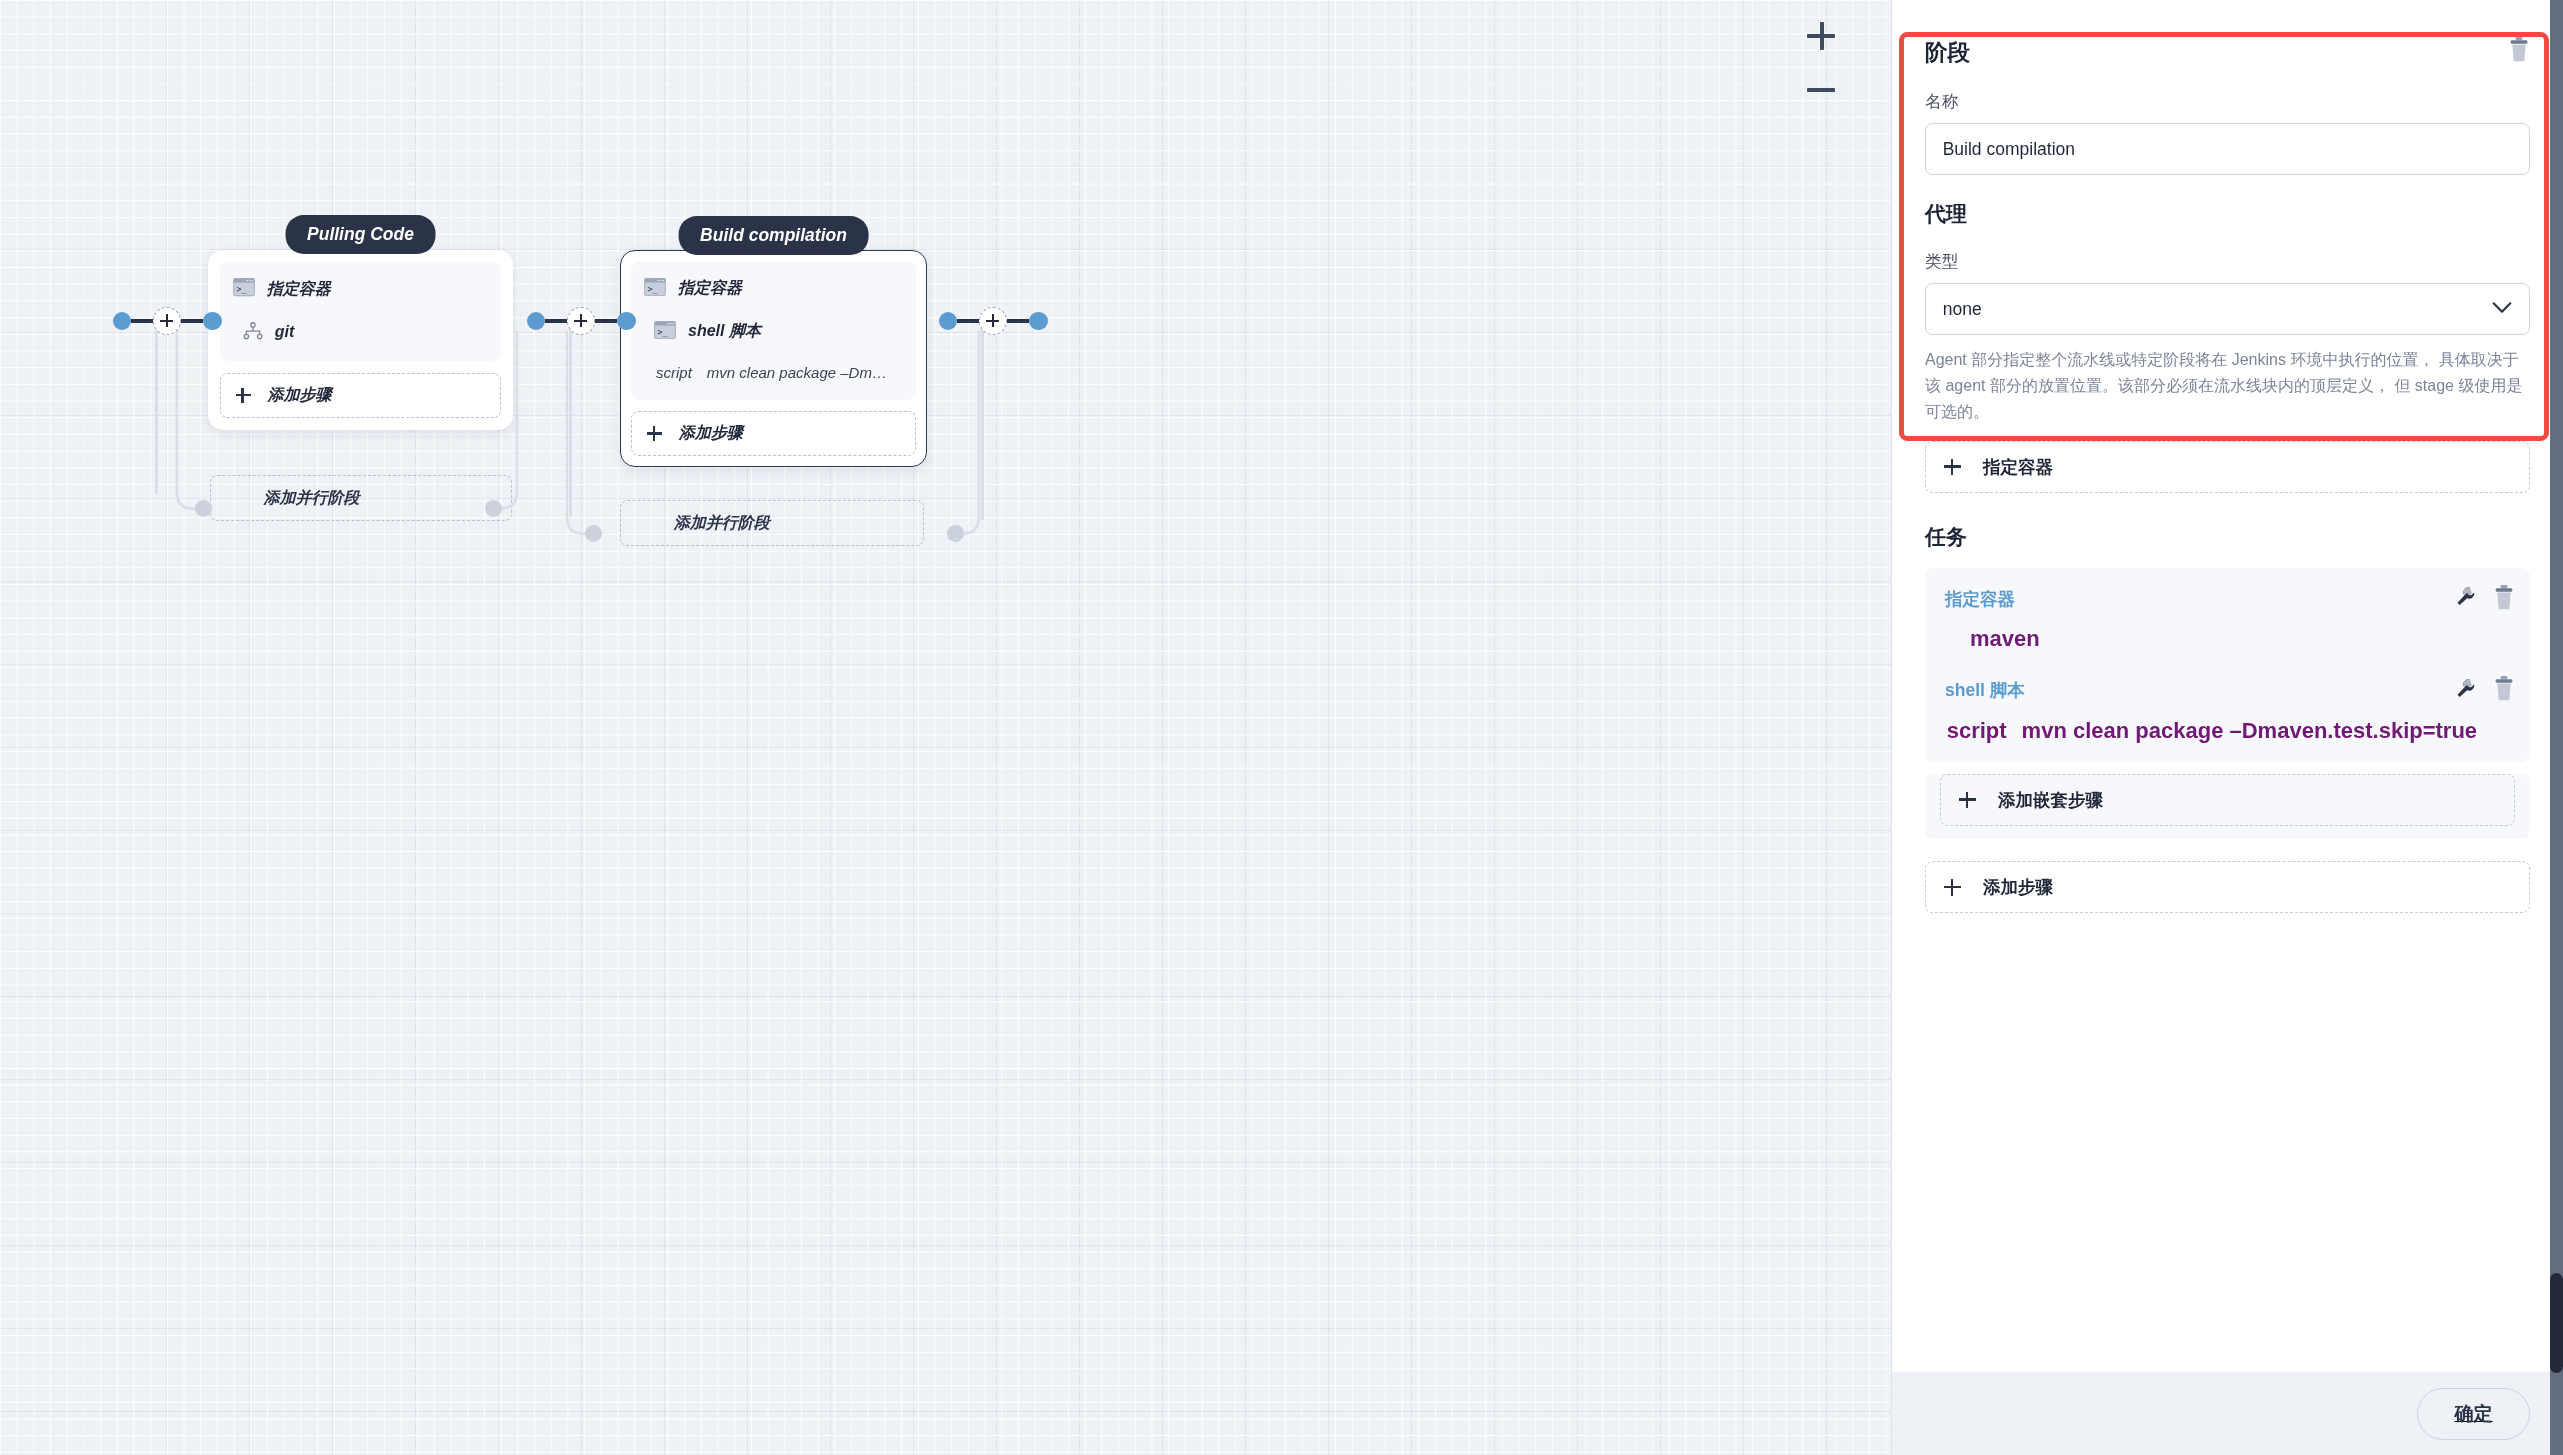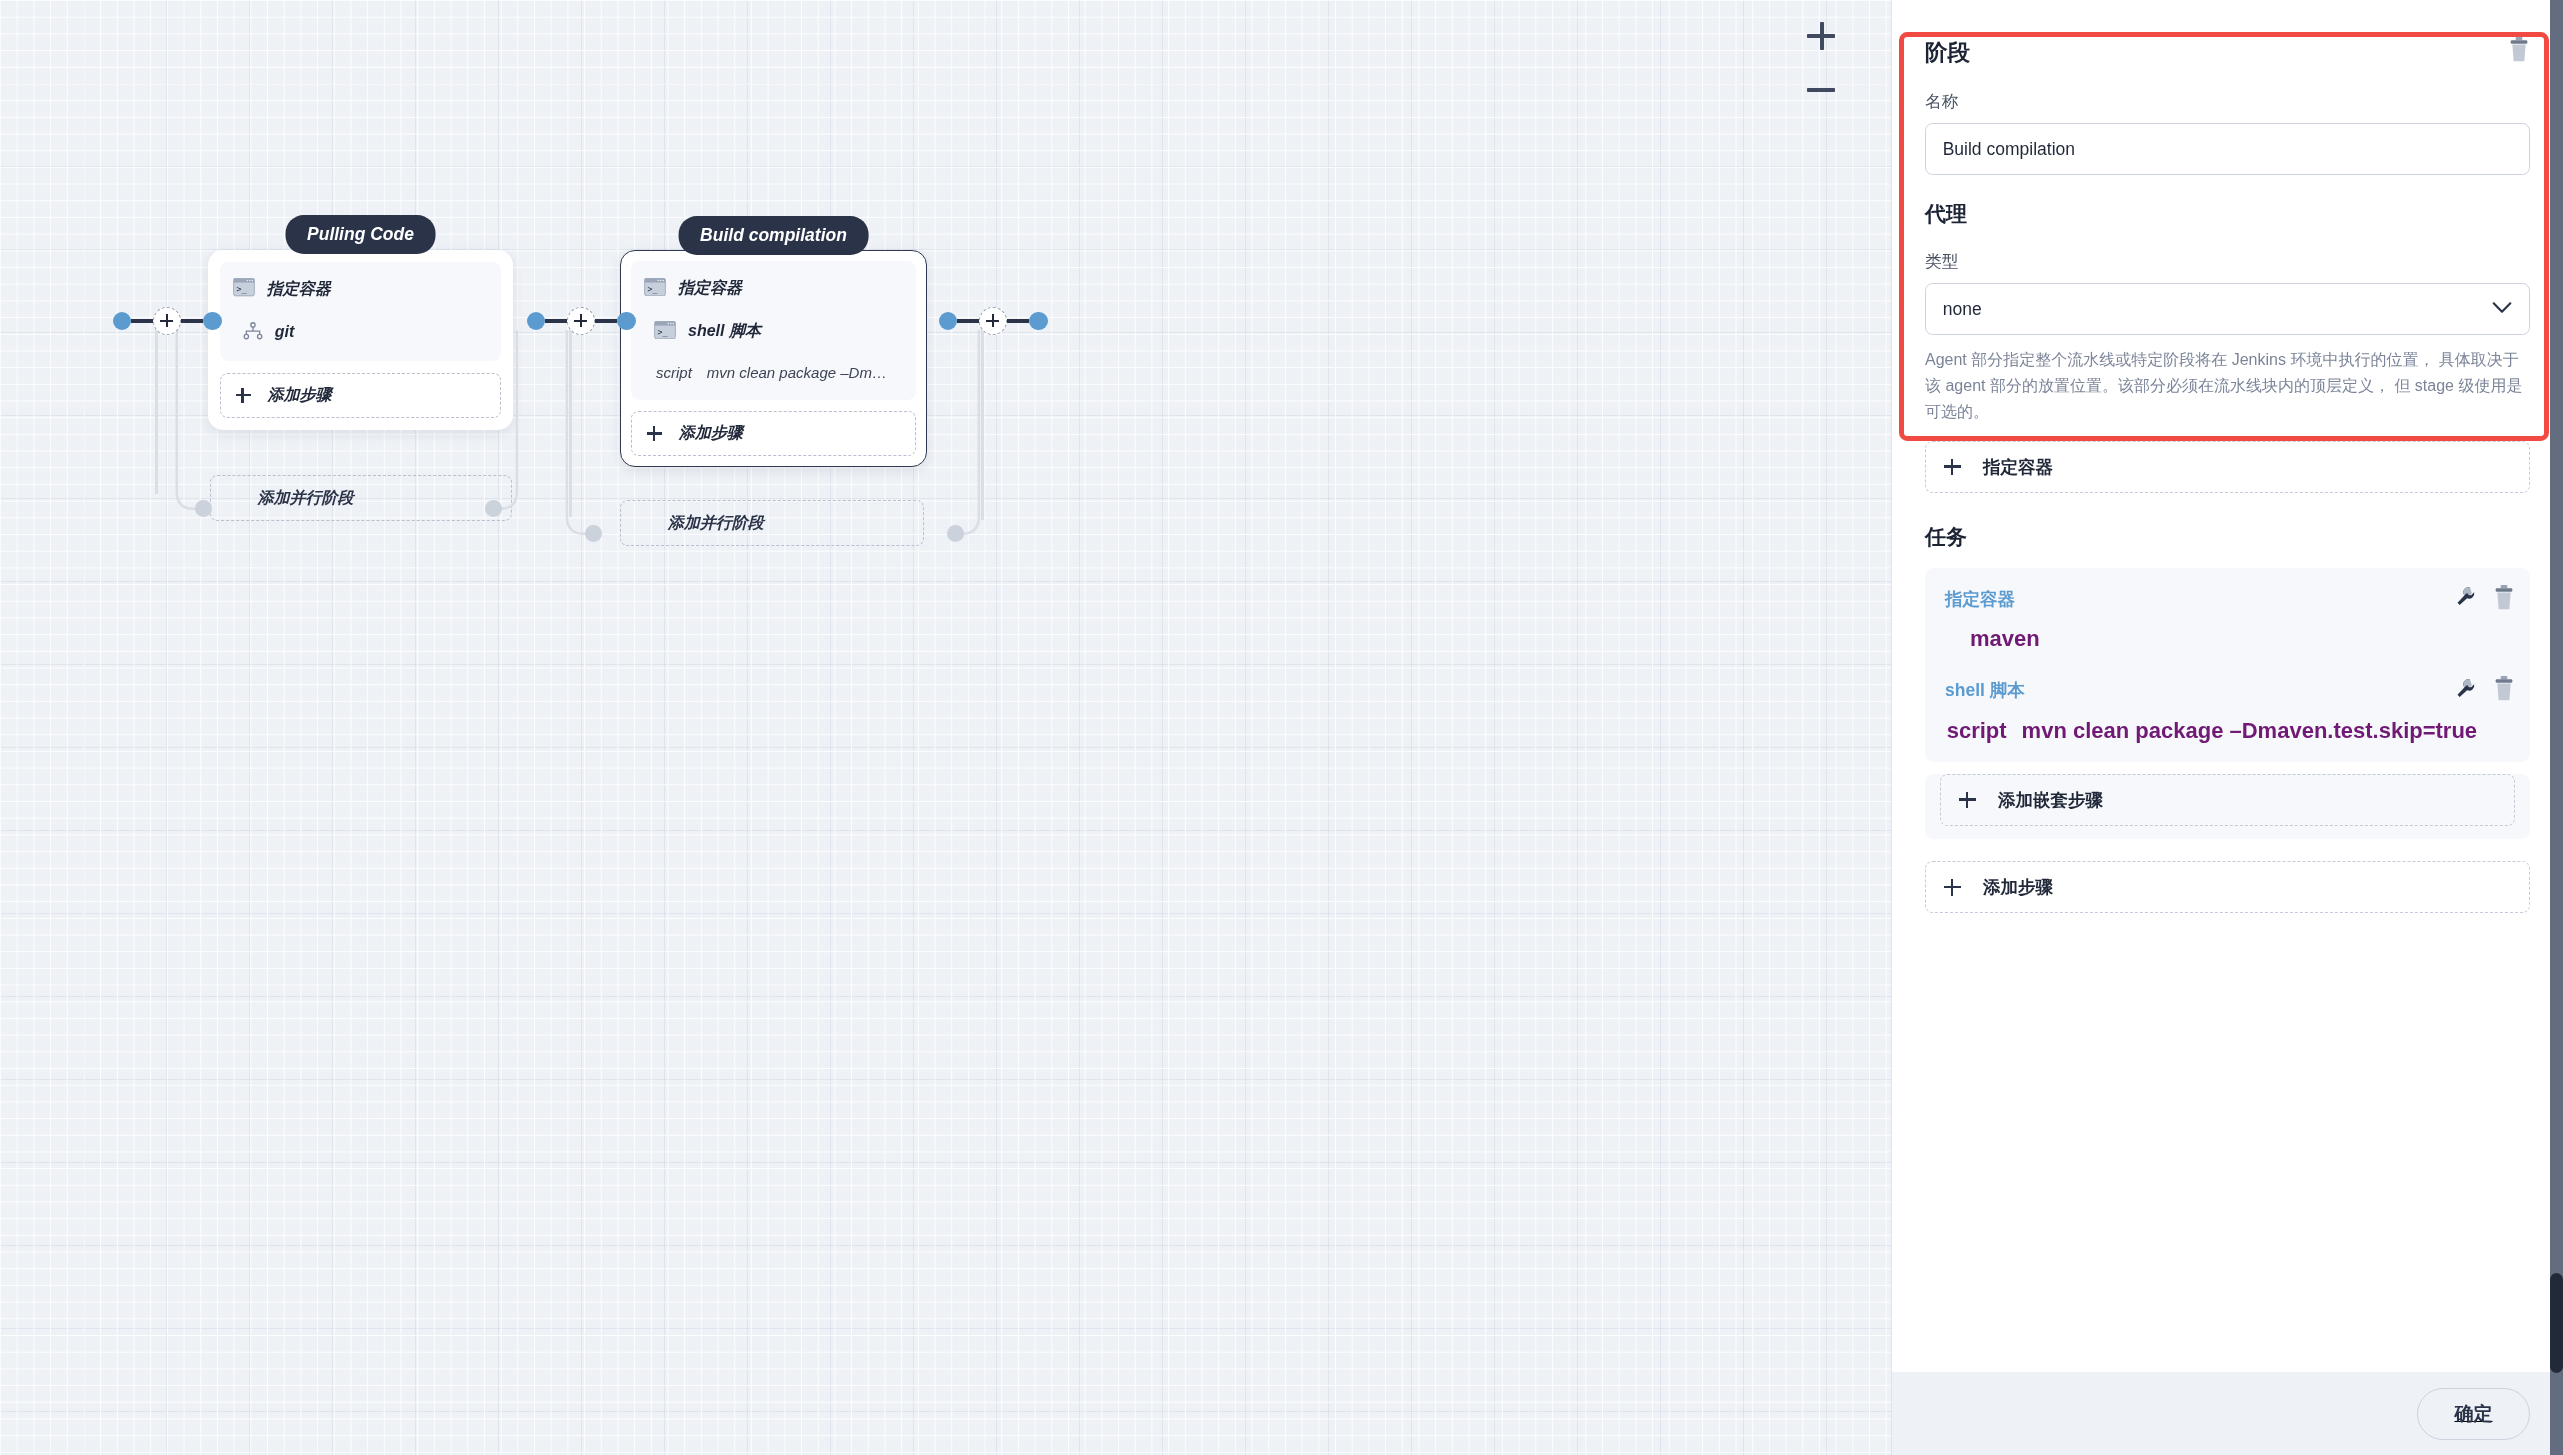--- a/index.html
+++ b/index.html
@@ -108,21 +108,21 @@
   .dashed-btn .pl::before { left: 0; top: 5.8px; width: 15px; height: 2.5px; }
   .dashed-btn .pl::after  { top: 0; left: 5.8px; width: 2.5px; height: 15px; }
 
   .add-step-btn { margin-top: 11.7px; }
 
   .parallel-btn {
     position: absolute;
     border: 1.3px dashed #b9c0cd;
     border-radius: 7.5px;
     background: transparent;
-    display: flex; align-items: center; gap: 15px;
+    display: flex; align-items: center; gap: 21px;
     padding: 11.7px 16.7px;
     font-size: 16px; font-weight: 700; color: #2b3348;
     cursor: pointer; white-space: nowrap;
   }
 
   
   .conn { position: absolute; display: flex; align-items: center; z-index: 8; }
   .dot { width: 18.3px; height: 18.3px; border-radius: 50%; background: #5b9bd0; flex:0 0 auto;}
   .dot.grey { background: #ccd2dc; width: 16.7px; height: 16.7px; }
   .bar { width: 22px; height: 3.3px; background: #2b3348; flex:0 0 auto;}

